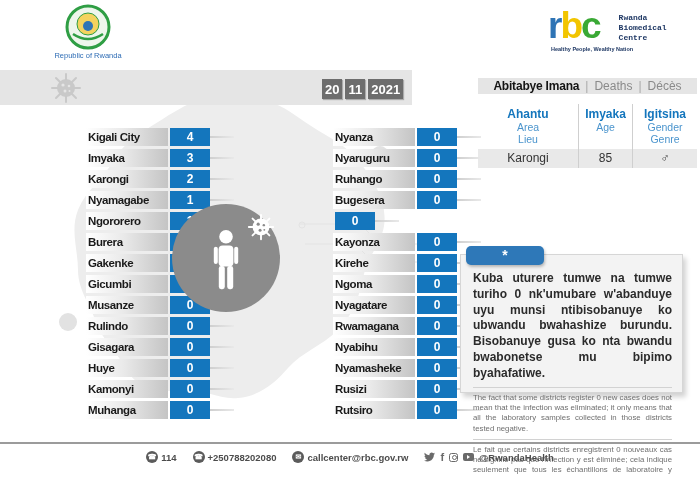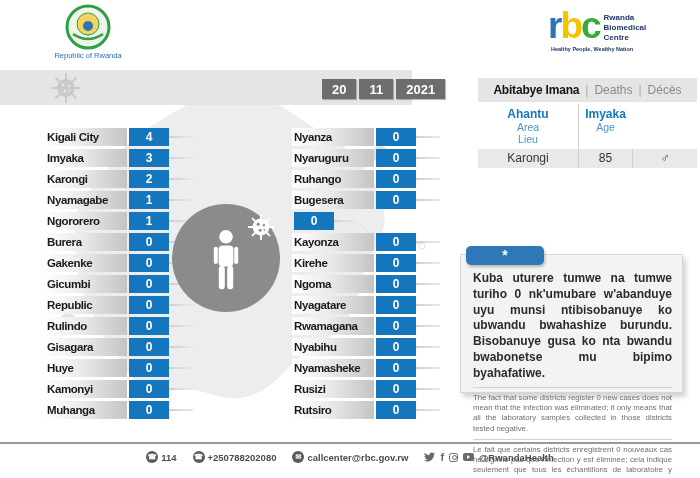--- a/index.html
+++ b/index.html
@@ -14,52 +14,52 @@
   .gov-logo { position:absolute; left:40px; top:4px; width:96px; text-align:center; }
   .gov-logo svg { display:block; margin:0 auto; }
   .gov-l1 { font-size:7.5px; color:#2f6db5; margin-top:1px; }
   .gov-l2 { font-size:7.5px; color:#2f6db5; font-weight:bold; border-top:1px solid #2f6db5;
             display:inline-block; padding-top:1px; margin-top:1px; }
 
   
   .rbc-logo { position:absolute; left:548px; top:10px; display:flex; align-items:flex-start;justify-content:space-between; }
   .rbc-letters { font-weight:bold; font-size:37px; line-height:32px; letter-spacing:-2px; }
   .rbc-r { color:#2e74b5; } .rbc-b { color:#f2c500; } .rbc-c { color:#3aa935; }
-  .rbc-name { margin-left:4px; margin-top:3px; }
+  .rbc-name { margin-left:19px; margin-top:3px;font-family:Liberation Mono, monospace; }
   .rbc-name span { display:block; font-weight:bold; font-size:8px; color:#1f3864; line-height:10px; }
   .rbc-tagline { position:absolute; left:551px; top:46px; font-size:5.5px; font-weight:bold; color:#1f3864; }
 
   
   .title-bar { position:absolute; left:0; top:70px; width:412px; height:35px; background:#e5e5e5; }
   .title-virus { position:absolute; left:50px; top:72px; }
   .title-text { position:absolute; left:92px; top:74px; width:226px; text-align:center; }
   .t1 { font-weight:bold; font-size:13px; color:#1c1c1c; letter-spacing:-0.2px; }
   .t2 { font-size:10.5px; color:#8d8d8d; margin-top:1px; letter-spacing:-0.2px; }
   .date-boxes { position:absolute; left:322px; top:79px; display:flex; gap:3px; }
   .dbox { background:#6d6d6d; color:#fff; font-weight:bold; font-size:13px; height:20px;
-          display:flex; align-items:center; justify-content:center; padding:0 10px;
+          display:flex; align-items:center; justify-content:center; padding:0 3px;
           box-shadow:1px 1px 1px rgba(0,0,0,0.25); }
 
   
-  .deaths-bar { position:absolute; left:478px; top:78px; width:219px; height:24px; background:#e5e5e5;
+  .deaths-bar { position:absolute; left:478px; top:78px; width:219px; height:16px; background:#e5e5e5;
                 display:flex; align-items:center; justify-content:center; gap:6px; font-size:12px; }
   .db-rw { font-weight:bold; color:#141414; letter-spacing:-0.2px; }
   .db-sep { color:#a9a9a9; } .db-other { color:#8a8a8a; }
   .deaths-table { position:absolute; left:478px; top:104px; width:219px; }
   .dt-head { display:grid; grid-template-columns:100px 54px 65px; }
   .dt-hcell { text-align:center; padding:3px 0 4px 0; }
   .dt-hcell + .dt-hcell { border-left:1px solid #cfcfcf; }
   .dh1 { font-weight:bold; font-size:12px; color:#1476bd; }
   .dh2 { font-size:10.5px; color:#4a94cd; line-height:12px; }
   .dt-row { display:grid; grid-template-columns:100px 54px 65px; background:#e9e9e9; }
   .dt-cell { text-align:center; font-size:12px; color:#333; height:19px; line-height:19px; }
   .dt-cell + .dt-cell { border-left:1px solid #cfcfcf; }
 
   
-  .dcol { position:absolute; top:128px; display:flex; flex-direction:column; gap:3px; }
+  .dcol { position:absolute; top:128px; display:flex; flex-direction:column; gap:3px;margin-left:41px; }
   .dcol-left { left:45px; } .dcol-right { left:292px; }
   .drow { display:flex; align-items:center; height:18px; }
   .dlabel { width:82px; height:18px; line-height:18px; padding-left:2px;
             background:linear-gradient(90deg,#ffffff 0%,#eaeaea 45%,#c4c4c4 100%);
             font-weight:bold; font-size:11.5px; color:#1a1a1a; letter-spacing:-0.4px; white-space:nowrap; }
   .dvalue { width:40px; height:18px; line-height:18px; margin-left:2px; background:#1476bd;
             color:#fff; font-weight:bold; font-size:12px; text-align:center; }
   .dleader { width:24px; height:2px; background:linear-gradient(90deg,#cfcfcf,#e9e9e9); }
 
   
@@ -179,20 +179,25 @@
       <div class="dt-hcell">
         <div class="dh1">Ahantu</div>
         <div class="dh2">Area</div>
         <div class="dh2">Lieu</div>
       </div>
       <div class="dt-hcell">
         <div class="dh1">Imyaka</div>
         <div class="dh2">Age</div>
         <div class="dh2"></div>
       </div>
+      <div class="dt-hcell">
+        <div class="dh1">Igitsina</div>
+        <div class="dh2">Gender</div>
+        <div class="dh2">Genre</div>
+      </div>
     </div>
     <div class="dt-row">
         <div class="dt-cell">Karongi</div>
         <div class="dt-cell">85</div>
         <div class="dt-cell">♂</div>
       </div>
   </div>
 
   <div class="dcol dcol-left">
     <div class="drow">
@@ -229,21 +234,21 @@
         <div class="dlabel">Gakenke</div>
         <div class="dvalue">0</div>
         <div class="dleader"></div>
       </div>
       <div class="drow">
         <div class="dlabel">Gicumbi</div>
         <div class="dvalue">0</div>
         <div class="dleader"></div>
       </div>
       <div class="drow">
-        <div class="dlabel">Republic</div>
+        <div class="dlabel">Musanze</div>
         <div class="dvalue">0</div>
         <div class="dleader"></div>
       </div>
       <div class="drow">
         <div class="dlabel">Rulindo</div>
         <div class="dvalue">0</div>
         <div class="dleader"></div>
       </div>
       <div class="drow">
         <div class="dlabel">Gisagara</div>

